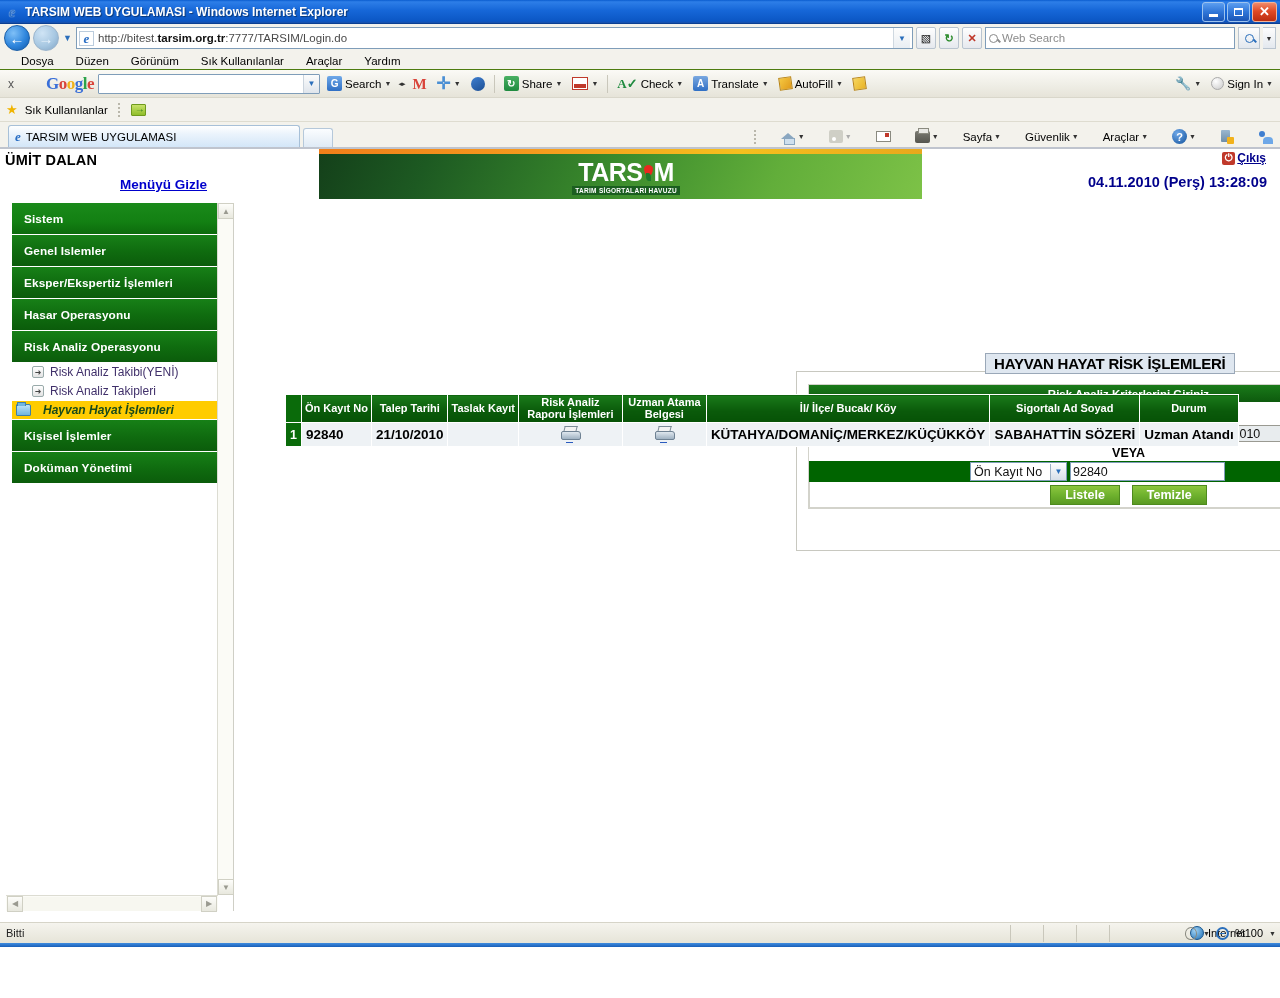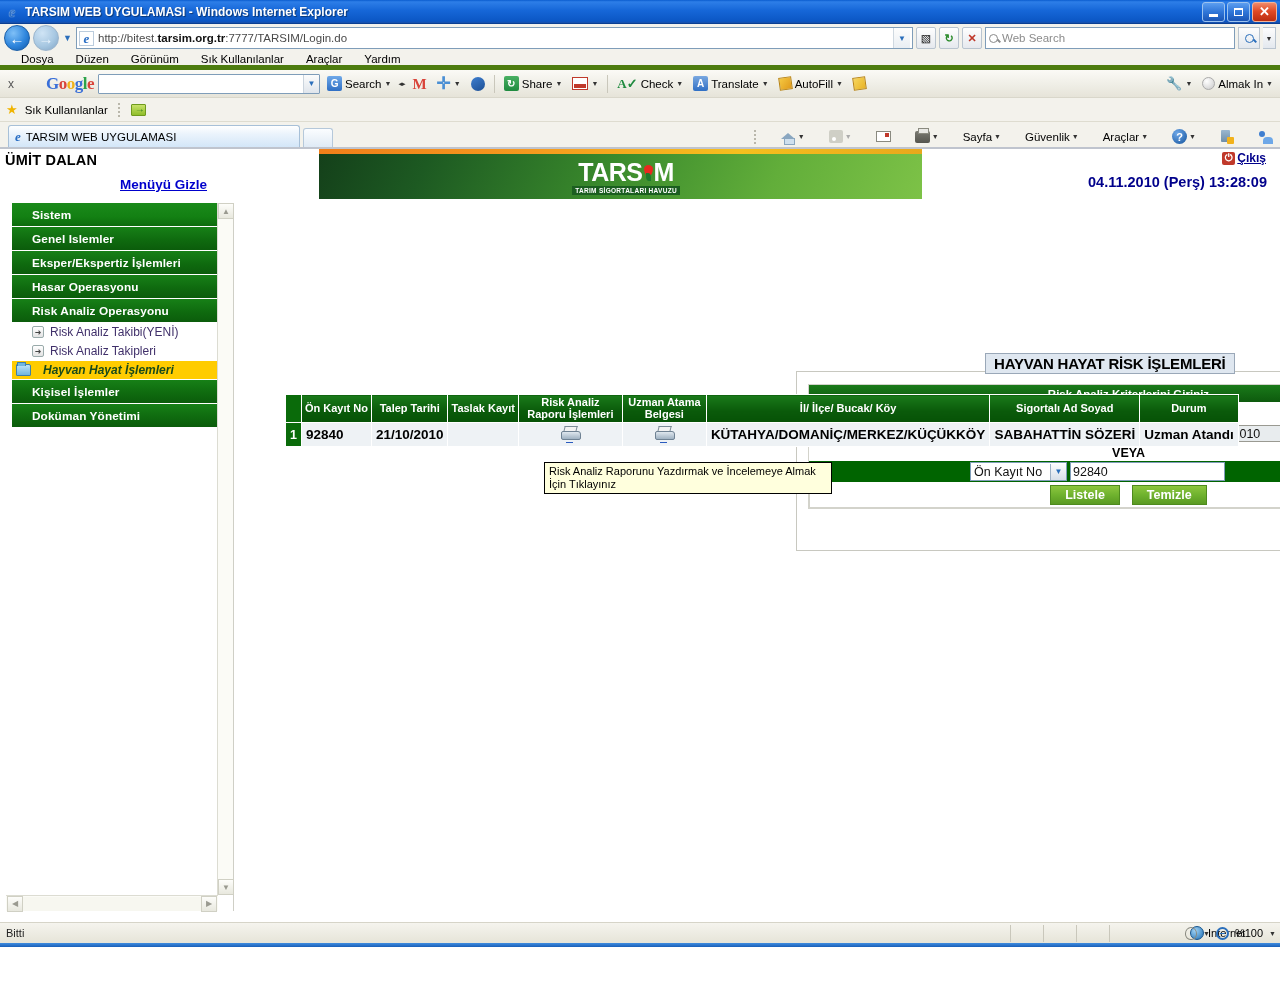--- a/index.html
+++ b/index.html
@@ -100,21 +100,21 @@
   }
   .magn{ display:inline-block;width:9px;height:9px;border:1.6px solid #2a6ebb;border-radius:50%;position:relative;}
   .magn::after{content:"";position:absolute;width:4px;height:1.6px;background:#2a6ebb;transform:rotate(45deg);right:-4px;bottom:0px;}
   .magn.grey{border-color:#8a8a8a;}
   .magn.grey::after{background:#8a8a8a;}
 
   
   .menubar{
     height:18px;background:#f3f2ec;display:flex;align-items:center;
     padding-left:10px;gap:0px;font-size:11.5px;color:#000;
-    border-bottom:5px solid #4d7c0f;
+    border-bottom:1px solid #4d7c0f;
   }
   .menubar .mi{ padding:1px 11px; }
 
   
   .gbar{
     height:28px;
     background:linear-gradient(180deg,#fbfaf6 0%,#efeee6 55%,#e6e4d9 100%);
     display:flex;align-items:center;gap:4px;padding:0 4px;
     border-bottom:1px solid #d9d7cb;font-size:11.5px;
   }
@@ -250,23 +250,23 @@
     white-space:nowrap;
   }
 
   
   .sideframe{
     position:absolute;left:6px;top:56px;width:228px;height:708px;
     background:#fff;border-right:1px solid #cfcfc6;
   }
   .menu{position:absolute;left:6px;top:0px;width:208px;}
   .m-top{
-    height:24px;background:linear-gradient(180deg,#178017 0%,#0f6b0f 55%,#0b5c0b 100%);
+    height:32px;background:linear-gradient(180deg,#178017 0%,#0f6b0f 55%,#0b5c0b 100%);
     color:#fff;font-weight:bold;font-size:11.8px;display:flex;align-items:center;
-    padding-left:20px;border-bottom:1px solid #fff;
+    padding-left:12px;border-bottom:1px solid #fff;
     letter-spacing:.1px;
   }
   .m-top.first{background:linear-gradient(180deg,#1a8a1a 0%,#138013 60%,#0d6b0d 100%);}
   .m-sub{
     height:19px;background:#fff;display:flex;align-items:center;gap:6px;
     padding-left:20px;font-size:12px;color:#40306a;border-bottom:1px solid #fff;
   }
   .sub-arrow{
     width:12px;height:12px;border:1px solid #9aa;border-radius:2px;background:linear-gradient(180deg,#fff,#e3e3e3);
     display:flex;align-items:center;justify-content:center;font-size:8px;color:#444;flex:none;
@@ -539,21 +539,21 @@
   <div class="gitem">
       <span class="g-pencil" style="background:linear-gradient(135deg,#f7d65e,#e8b324);"></span>
     </div>
   <div style="flex:1"></div>
   <div class="gitem">
       <span class="g-wrench">🔧</span>
       <span class="gcaret">▼</span>
     </div>
   <div class="gitem">
     <span class="g-signin"></span>
-    <span>Almak In</span>
+    <span>Sign In</span>
     <span class="gcaret">▼</span>
   </div>
 </div>
 
 <div class="favbar">
   <span class="star">★</span>
   <span>Sık Kullanılanlar</span>
   <span class="dots"></span>
   <span class="fav-folder"></span>
 </div>
@@ -739,21 +739,20 @@
           <td></td>
           <td class="center"><span class="printer"><span class="u"></span></span></td>
           <td class="center"><span class="printer"><span class="u"></span></span></td>
           <td>KÜTAHYA/DOMANİÇ/MERKEZ/KÜÇÜKKÖY</td>
           <td>SABAHATTİN SÖZERİ</td>
           <td>Uzman Atandı</td>
         </tr>
       </tbody>
     </table>
 
-    <div class="tooltip">Risk Analiz Raporunu Yazdırmak ve İncelemeye Almak İçin Tıklayınız</div>
   </div>
 
 </div>
 
 <div class="statusbar">
   <div class="st-text">Bitti</div>
   <div class="st-seps">
     <div class="st-sep"></div>
       <div class="st-sep"></div>
       <div class="st-sep"></div>

